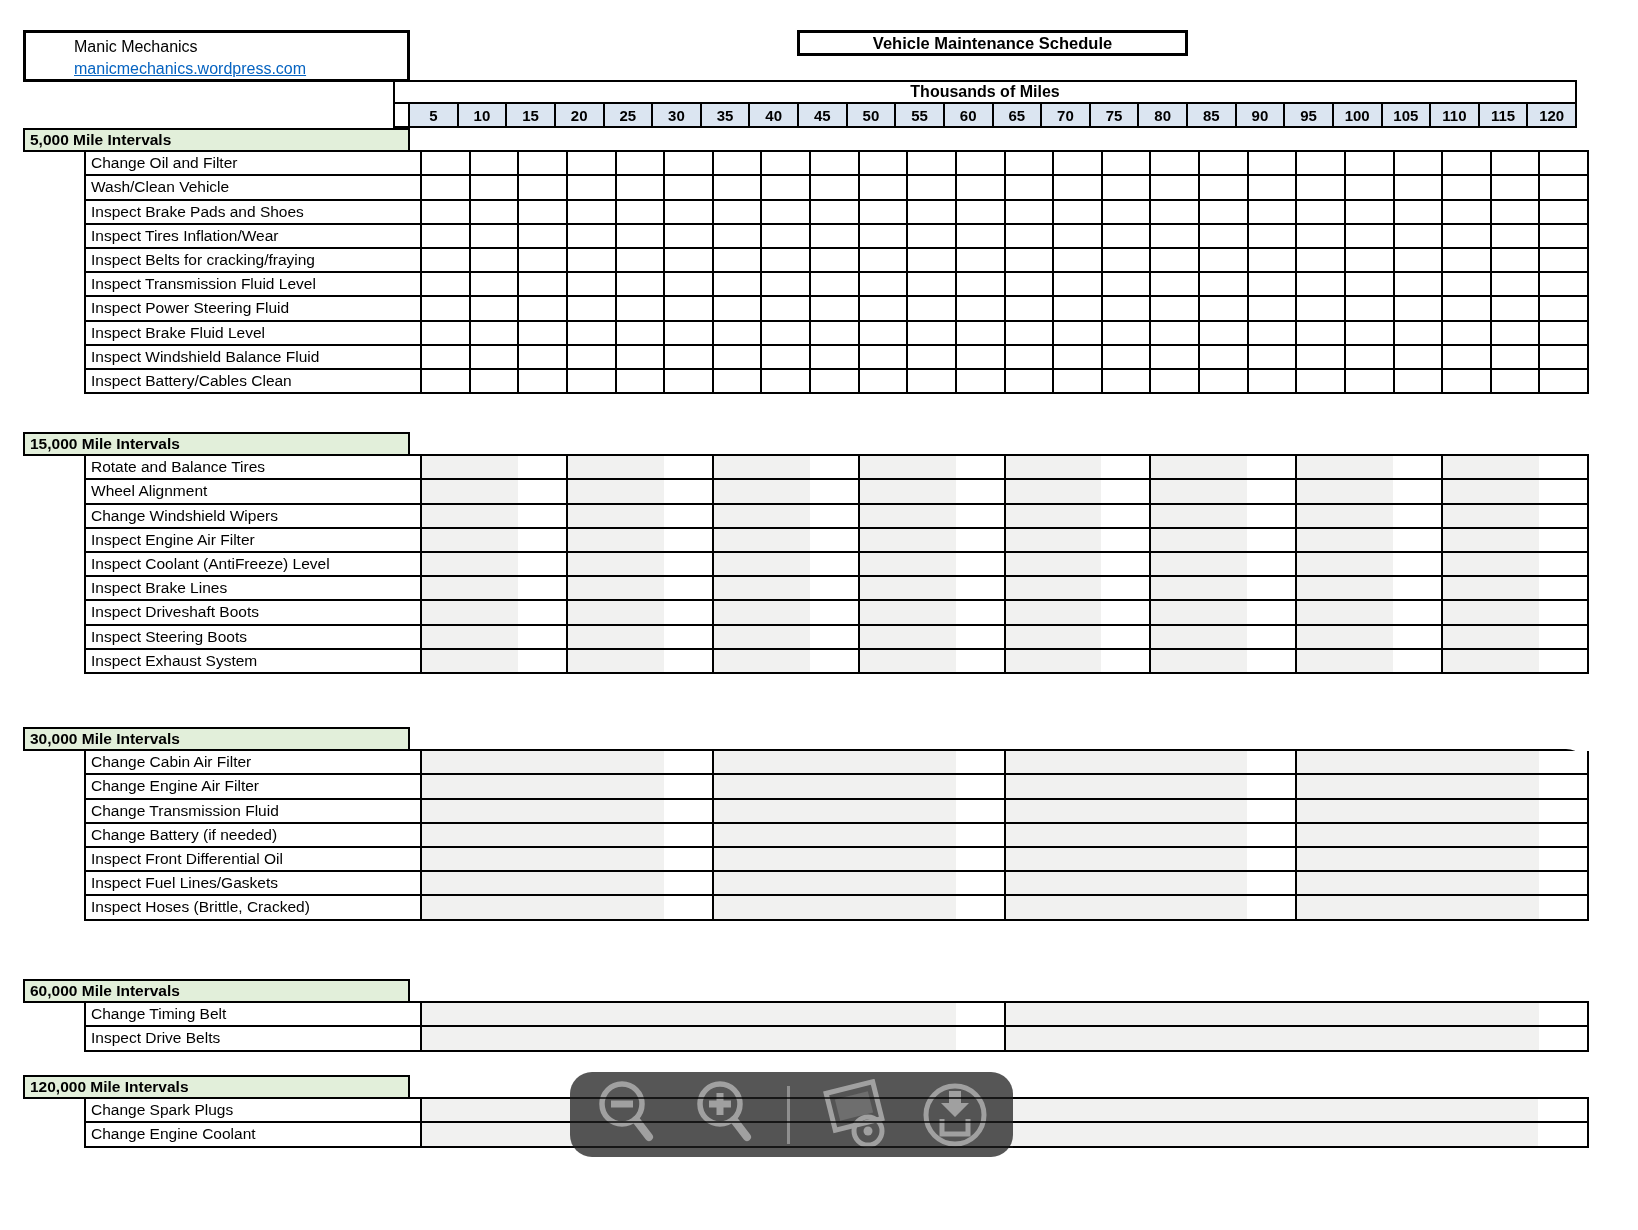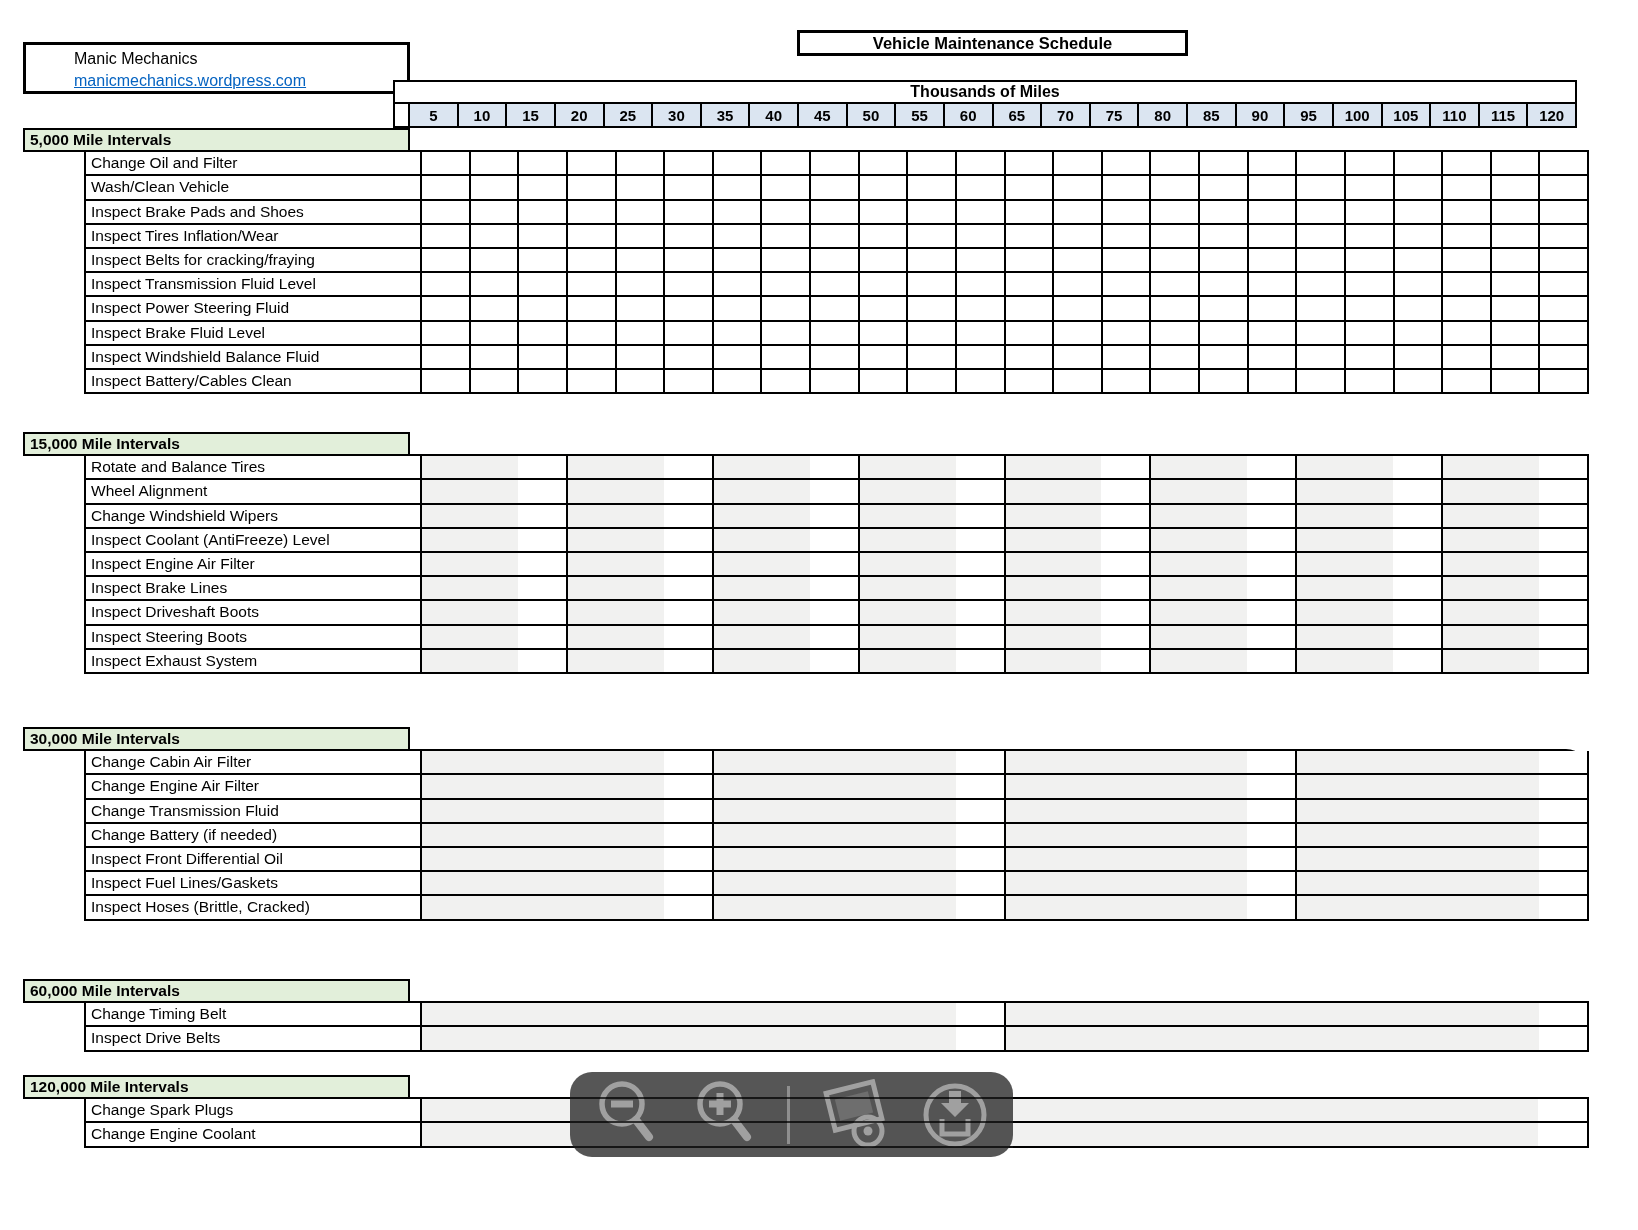--- a/index.html
+++ b/index.html
@@ -1,21 +1,21 @@
 <!DOCTYPE html>
 <html><head>
 <meta charset="utf-8">
 <style>
   * { box-sizing: border-box; margin: 0; padding: 0; }
   html,body { background:#fff; }
   .page { position:relative; width:1638px; height:1230px; background:#fff; overflow:hidden;
           font-family:"Liberation Sans", sans-serif; color:#000; }
   .abs { position:absolute; }
 
-  .company-box { left:23px; top:42px; width:387px; height:52px; border:3px solid #000;
+  .company-box { left:23px; top:30px; width:387px; height:52px; border:3px solid #000;
                  padding-left:48px; padding-top:3px; }
   .company-name { font-size:16px; line-height:21px; }
   .company-link { font-size:16px; line-height:23px; text-decoration:underline; display:inline-block; cursor:pointer; }
 
   .title-box { left:797px; top:30px; width:391px; height:26px; border:3px solid #000;
                display:flex; align-items:center; justify-content:center;
                font-weight:bold; font-size:16.5px; }
 
   .thousands { left:393px; top:80px; width:1184px; height:24.2px; border:2px solid #000;
                display:flex; align-items:center; justify-content:center;
@@ -418,34 +418,34 @@
             <div class="gcell" style="background: linear-gradient(90deg, rgb(241, 241, 240) 66.667%, rgb(255, 255, 255) 66.667%);"></div>
             <div class="gcell" style="background: linear-gradient(90deg, rgb(241, 241, 240) 66.667%, rgb(255, 255, 255) 66.667%);"></div>
             <div class="gcell" style="background: linear-gradient(90deg, rgb(241, 241, 240) 66.667%, rgb(255, 255, 255) 66.667%);"></div>
             <div class="gcell" style="background: linear-gradient(90deg, rgb(241, 241, 240) 66.667%, rgb(255, 255, 255) 66.667%);"></div>
             <div class="gcell" style="background: linear-gradient(90deg, rgb(241, 241, 240) 66.667%, rgb(255, 255, 255) 66.667%);"></div>
             <div class="gcell" style="background: linear-gradient(90deg, rgb(241, 241, 240) 66.667%, rgb(255, 255, 255) 66.667%);"></div>
             <div class="gcell" style="background: linear-gradient(90deg, rgb(241, 241, 240) 66.667%, rgb(255, 255, 255) 66.667%);"></div>
           </div>
         </div>
         <div class="task-row">
+          <div class="label-cell">Inspect Engine Air Filter</div>
+          <div class="row-grid">
+            <div class="gcell" style="background: linear-gradient(90deg, rgb(241, 241, 240) 66.667%, rgb(255, 255, 255) 66.667%);"></div>
+            <div class="gcell" style="background: linear-gradient(90deg, rgb(241, 241, 240) 66.667%, rgb(255, 255, 255) 66.667%);"></div>
+            <div class="gcell" style="background: linear-gradient(90deg, rgb(241, 241, 240) 66.667%, rgb(255, 255, 255) 66.667%);"></div>
+            <div class="gcell" style="background: linear-gradient(90deg, rgb(241, 241, 240) 66.667%, rgb(255, 255, 255) 66.667%);"></div>
+            <div class="gcell" style="background: linear-gradient(90deg, rgb(241, 241, 240) 66.667%, rgb(255, 255, 255) 66.667%);"></div>
+            <div class="gcell" style="background: linear-gradient(90deg, rgb(241, 241, 240) 66.667%, rgb(255, 255, 255) 66.667%);"></div>
+            <div class="gcell" style="background: linear-gradient(90deg, rgb(241, 241, 240) 66.667%, rgb(255, 255, 255) 66.667%);"></div>
+            <div class="gcell" style="background: linear-gradient(90deg, rgb(241, 241, 240) 66.667%, rgb(255, 255, 255) 66.667%);"></div>
+          </div>
+        </div>
+        <div class="task-row">
           <div class="label-cell">Inspect Coolant (AntiFreeze) Level</div>
-          <div class="row-grid">
-            <div class="gcell" style="background: linear-gradient(90deg, rgb(241, 241, 240) 66.667%, rgb(255, 255, 255) 66.667%);"></div>
-            <div class="gcell" style="background: linear-gradient(90deg, rgb(241, 241, 240) 66.667%, rgb(255, 255, 255) 66.667%);"></div>
-            <div class="gcell" style="background: linear-gradient(90deg, rgb(241, 241, 240) 66.667%, rgb(255, 255, 255) 66.667%);"></div>
-            <div class="gcell" style="background: linear-gradient(90deg, rgb(241, 241, 240) 66.667%, rgb(255, 255, 255) 66.667%);"></div>
-            <div class="gcell" style="background: linear-gradient(90deg, rgb(241, 241, 240) 66.667%, rgb(255, 255, 255) 66.667%);"></div>
-            <div class="gcell" style="background: linear-gradient(90deg, rgb(241, 241, 240) 66.667%, rgb(255, 255, 255) 66.667%);"></div>
-            <div class="gcell" style="background: linear-gradient(90deg, rgb(241, 241, 240) 66.667%, rgb(255, 255, 255) 66.667%);"></div>
-            <div class="gcell" style="background: linear-gradient(90deg, rgb(241, 241, 240) 66.667%, rgb(255, 255, 255) 66.667%);"></div>
-          </div>
-        </div>
-        <div class="task-row">
-          <div class="label-cell">Inspect Engine Air Filter</div>
           <div class="row-grid">
             <div class="gcell" style="background: linear-gradient(90deg, rgb(241, 241, 240) 66.667%, rgb(255, 255, 255) 66.667%);"></div>
             <div class="gcell" style="background: linear-gradient(90deg, rgb(241, 241, 240) 66.667%, rgb(255, 255, 255) 66.667%);"></div>
             <div class="gcell" style="background: linear-gradient(90deg, rgb(241, 241, 240) 66.667%, rgb(255, 255, 255) 66.667%);"></div>
             <div class="gcell" style="background: linear-gradient(90deg, rgb(241, 241, 240) 66.667%, rgb(255, 255, 255) 66.667%);"></div>
             <div class="gcell" style="background: linear-gradient(90deg, rgb(241, 241, 240) 66.667%, rgb(255, 255, 255) 66.667%);"></div>
             <div class="gcell" style="background: linear-gradient(90deg, rgb(241, 241, 240) 66.667%, rgb(255, 255, 255) 66.667%);"></div>
             <div class="gcell" style="background: linear-gradient(90deg, rgb(241, 241, 240) 66.667%, rgb(255, 255, 255) 66.667%);"></div>
             <div class="gcell" style="background: linear-gradient(90deg, rgb(241, 241, 240) 66.667%, rgb(255, 255, 255) 66.667%);"></div>
           </div>

